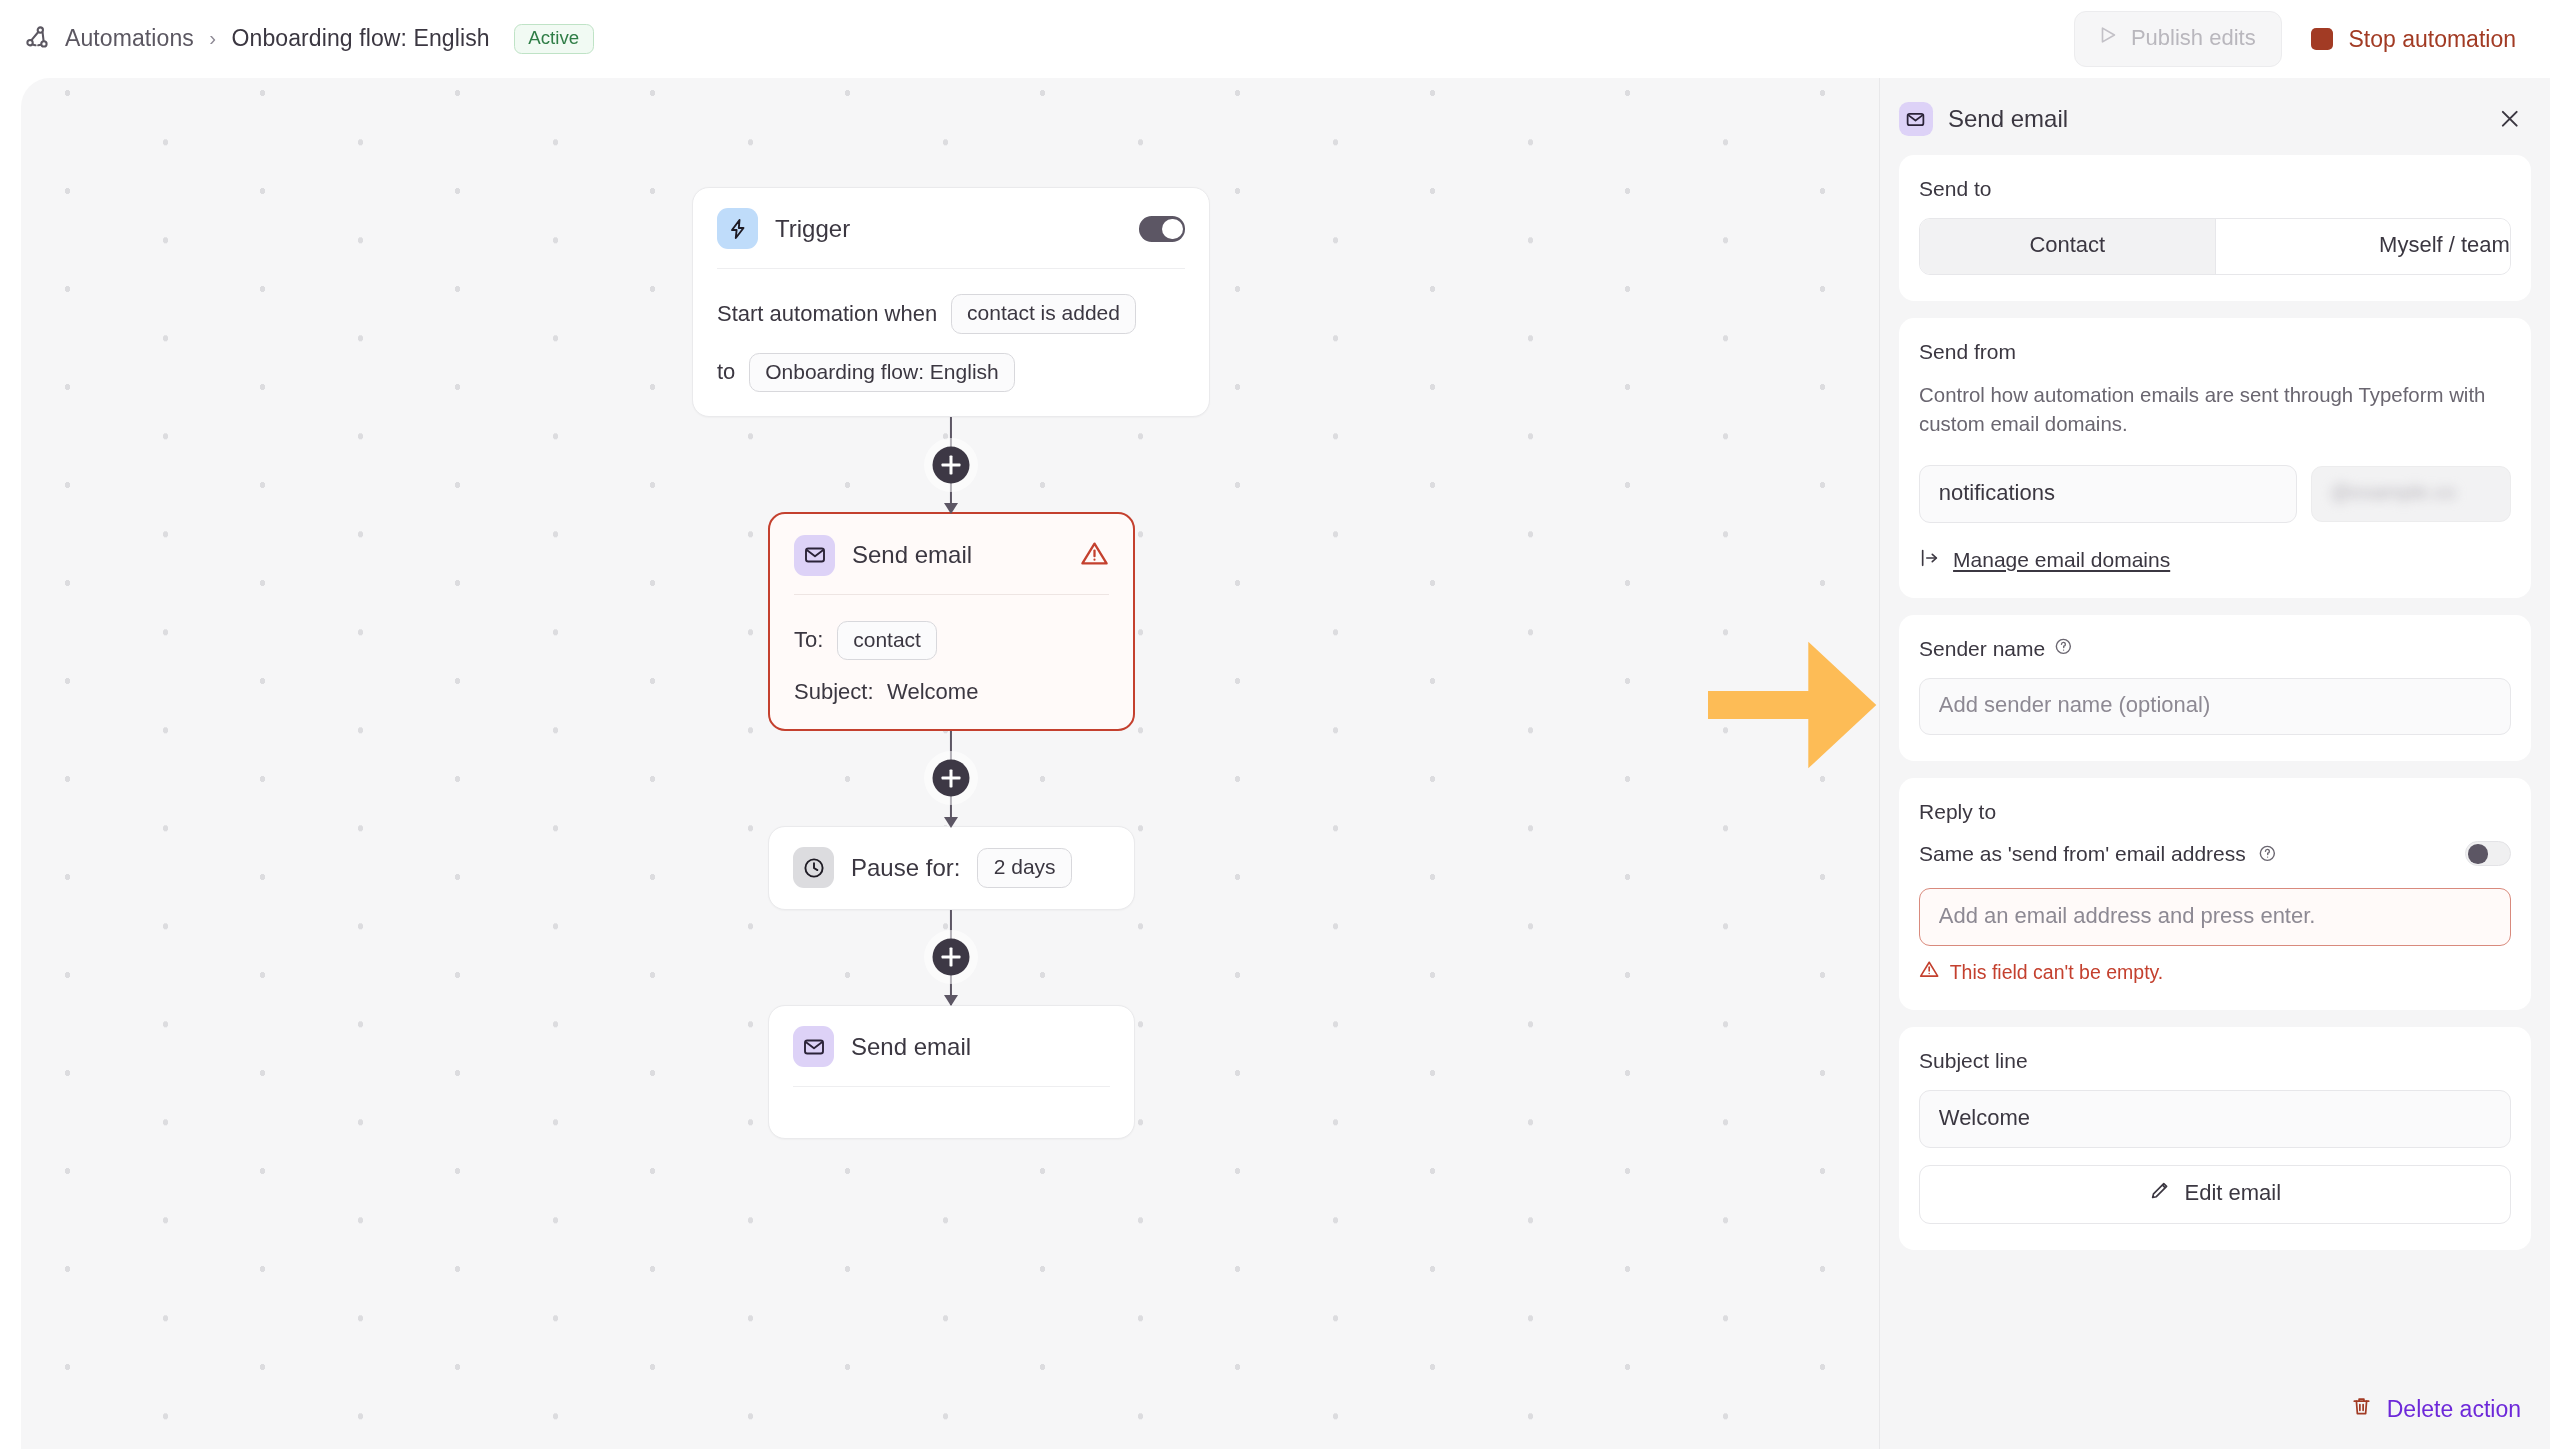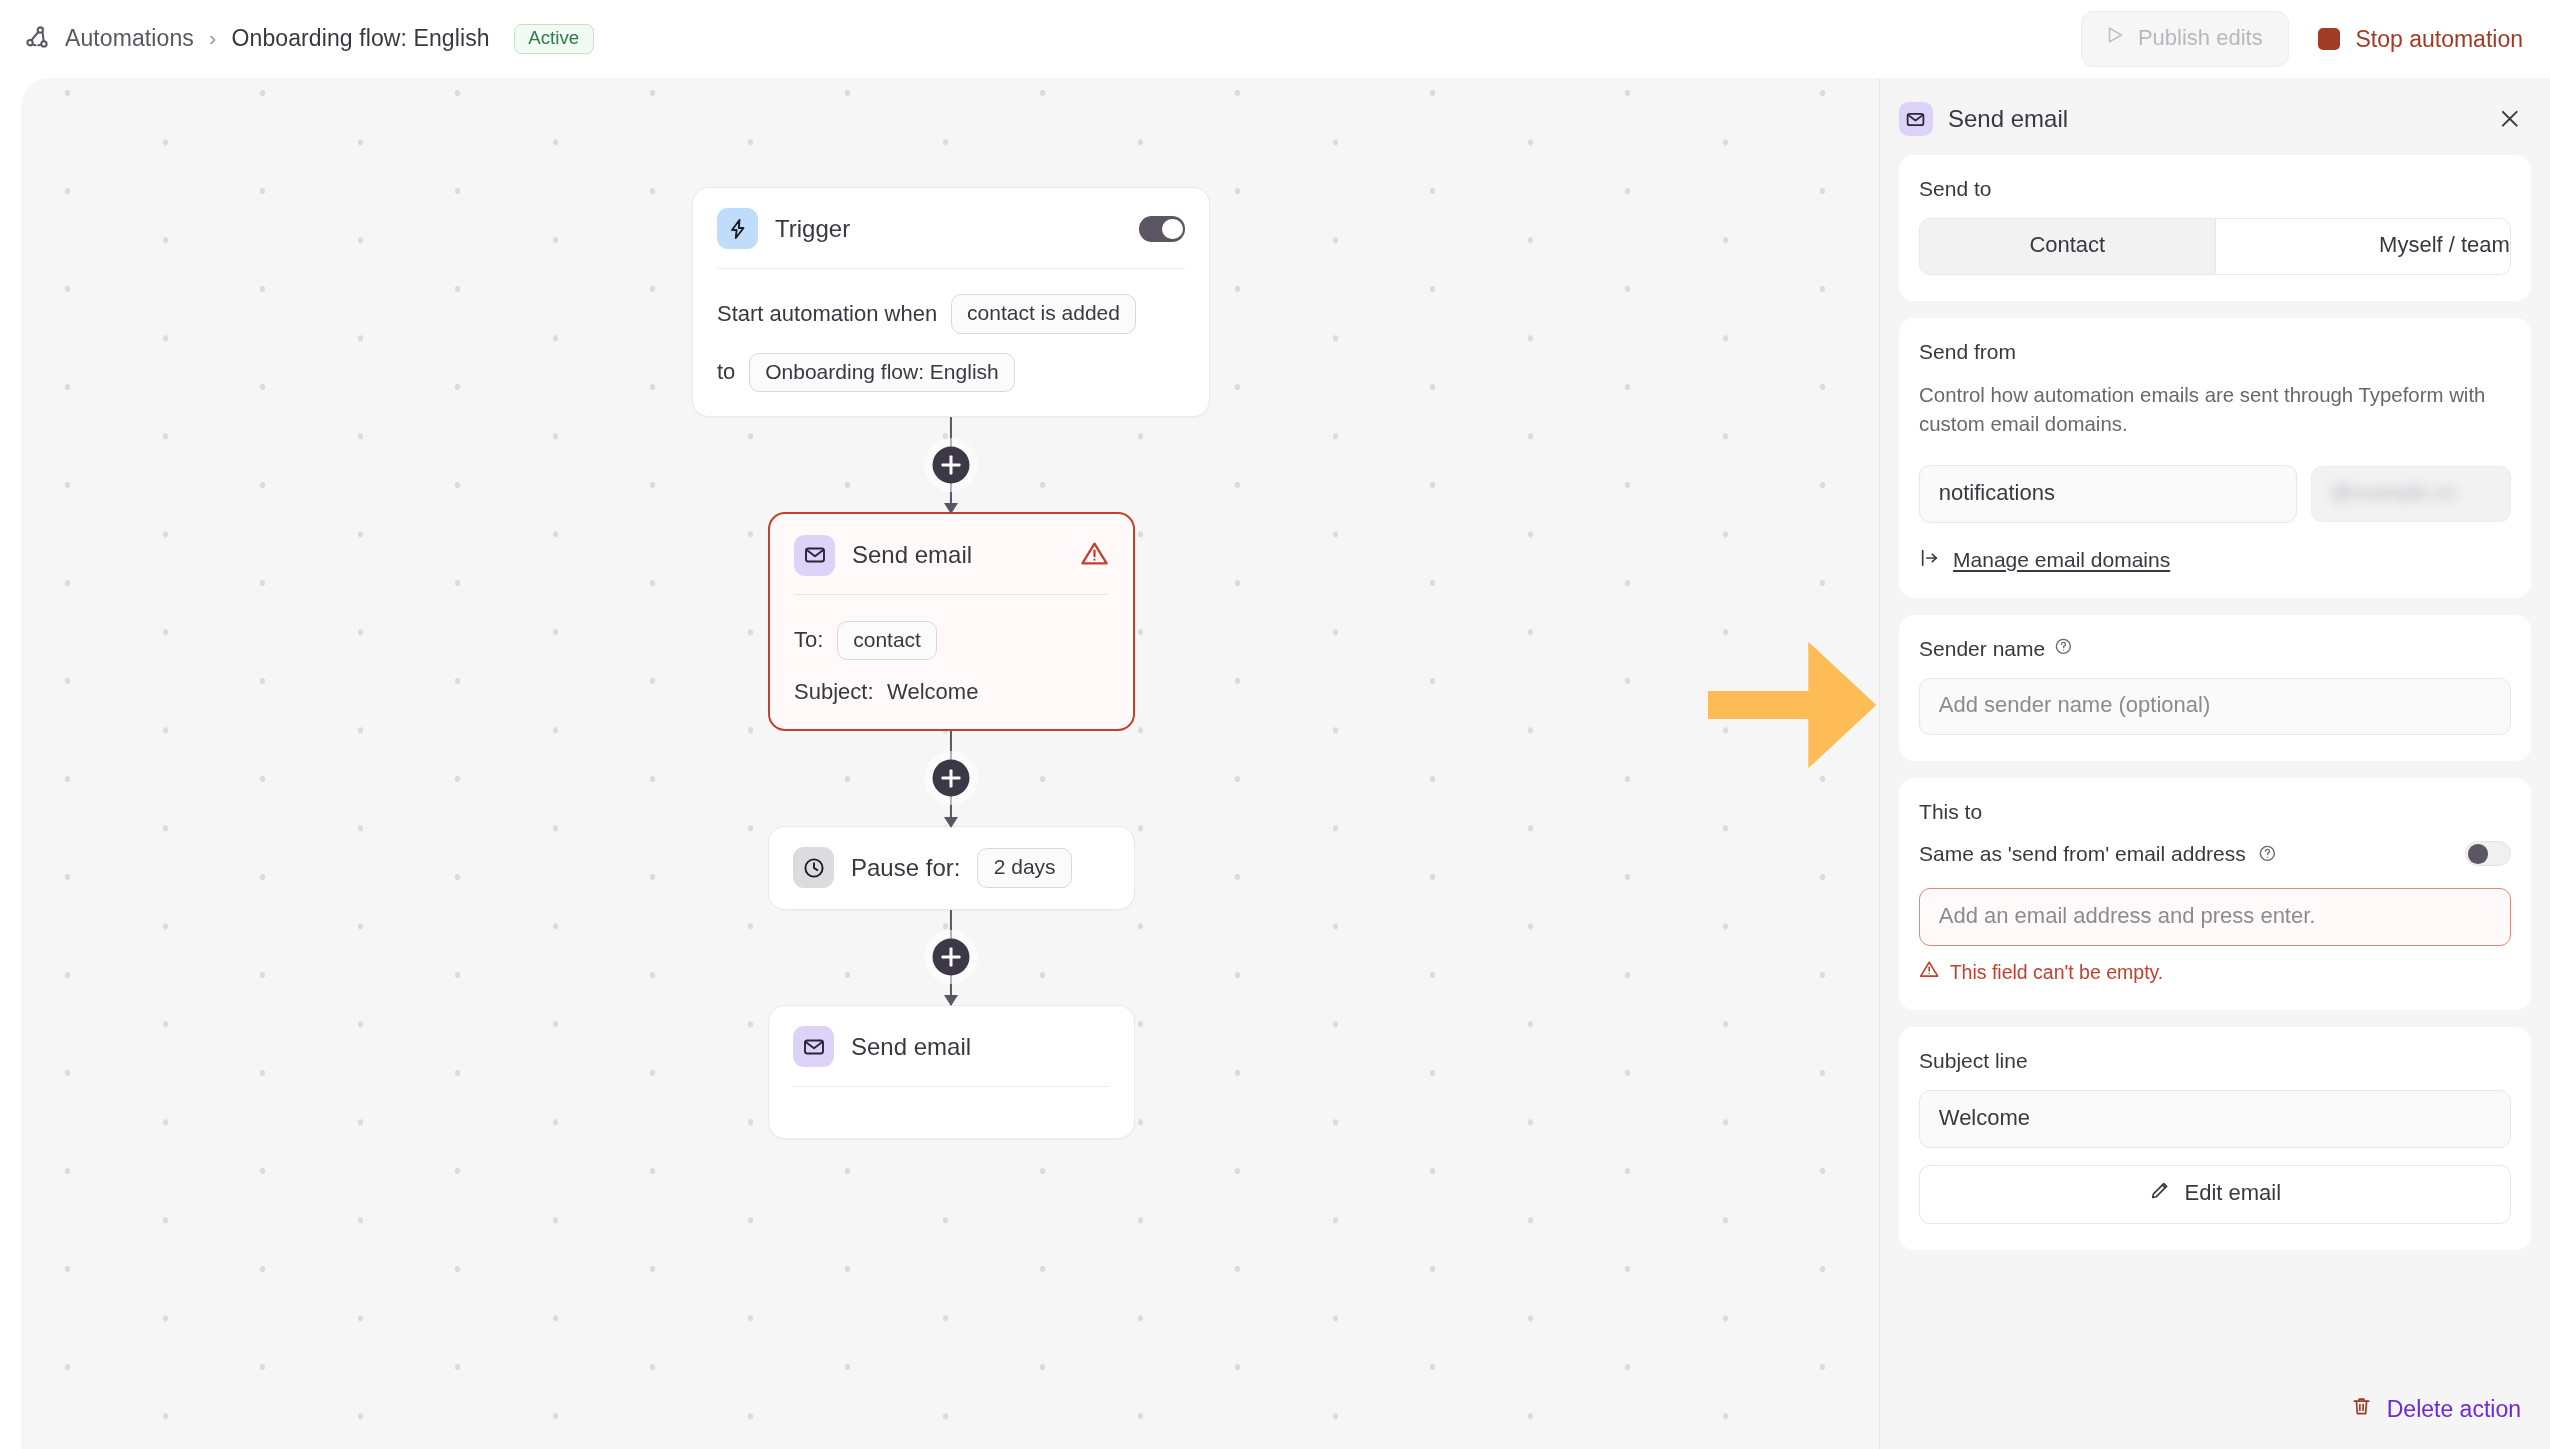--- a/index.html
+++ b/index.html
@@ -22,21 +22,21 @@
     font-size: 23px; color: #5b5761; letter-spacing: 0.1px; cursor: pointer;
   }
   .crumb-sep { font-size: 20.4px; color: #8e8a95; padding: 0 3.4px; }
   .crumb-current { font-size: 23px; color: #3b3741; letter-spacing: 0.1px; }
   .badge-active {
     margin-left: 12px;
     border: 1.3px solid #bfe3c6; background: #f1faf3; color: #2f7d46;
     font-size: 18.7px; padding: 4.2px 13.6px 6px; border-radius: 7.6px; line-height: 1;
   }
   .topbar-right {
-    margin-left: auto; display: flex; align-items: center; gap: 29px; padding-right: 27px;
+    margin-left: auto; display: flex; align-items: center; gap: 29px; padding-right: 34px;
   }
   .btn-publish {
     display: flex; align-items: center; gap: 12px;
     background: #f6f6f7; border: 0.8px solid #ececee; color: #b9b7bd;
     font-size: 22px; padding: 12px 25.5px 13.6px 22px; border-radius: 12px; cursor: default;
   }
   .btn-stop {
     display: flex; align-items: center; gap: 15.3px;
     color: #a23b24; font-size: 23px; cursor: pointer; background: none; border: none;
     font-family: inherit;
@@ -436,21 +436,21 @@
               <circle cx="12" cy="12" r="9"></circle>
               <path d="M9.6 9.3a2.5 2.5 0 1 1 2.9 2.6v1.6"></path>
               <circle cx="12.3" cy="16.8" r=".85" fill="#6a6670" stroke="none"></circle>
             </svg>
           </span>
         </div>
         <input class="field" placeholder="Add sender name (optional)" style="">
       </div>
 
       <div class="pcard">
-        <div class="plabel">This to</div>
+        <div class="plabel">Reply to</div>
         <div class="switch-row">
           <span class="sw-label">Same as 'send from' email address</span>
           <span>
             <svg width="18.7" height="18.7" viewBox="0 0 24 24" fill="none" stroke="#6a6670" stroke-width="1.8" stroke-linecap="round">
               <circle cx="12" cy="12" r="9"></circle>
               <path d="M9.6 9.3a2.5 2.5 0 1 1 2.9 2.6v1.6"></path>
               <circle cx="12.3" cy="16.8" r=".85" fill="#6a6670" stroke="none"></circle>
             </svg>
           </span>
           <span class="spacer"></span>

